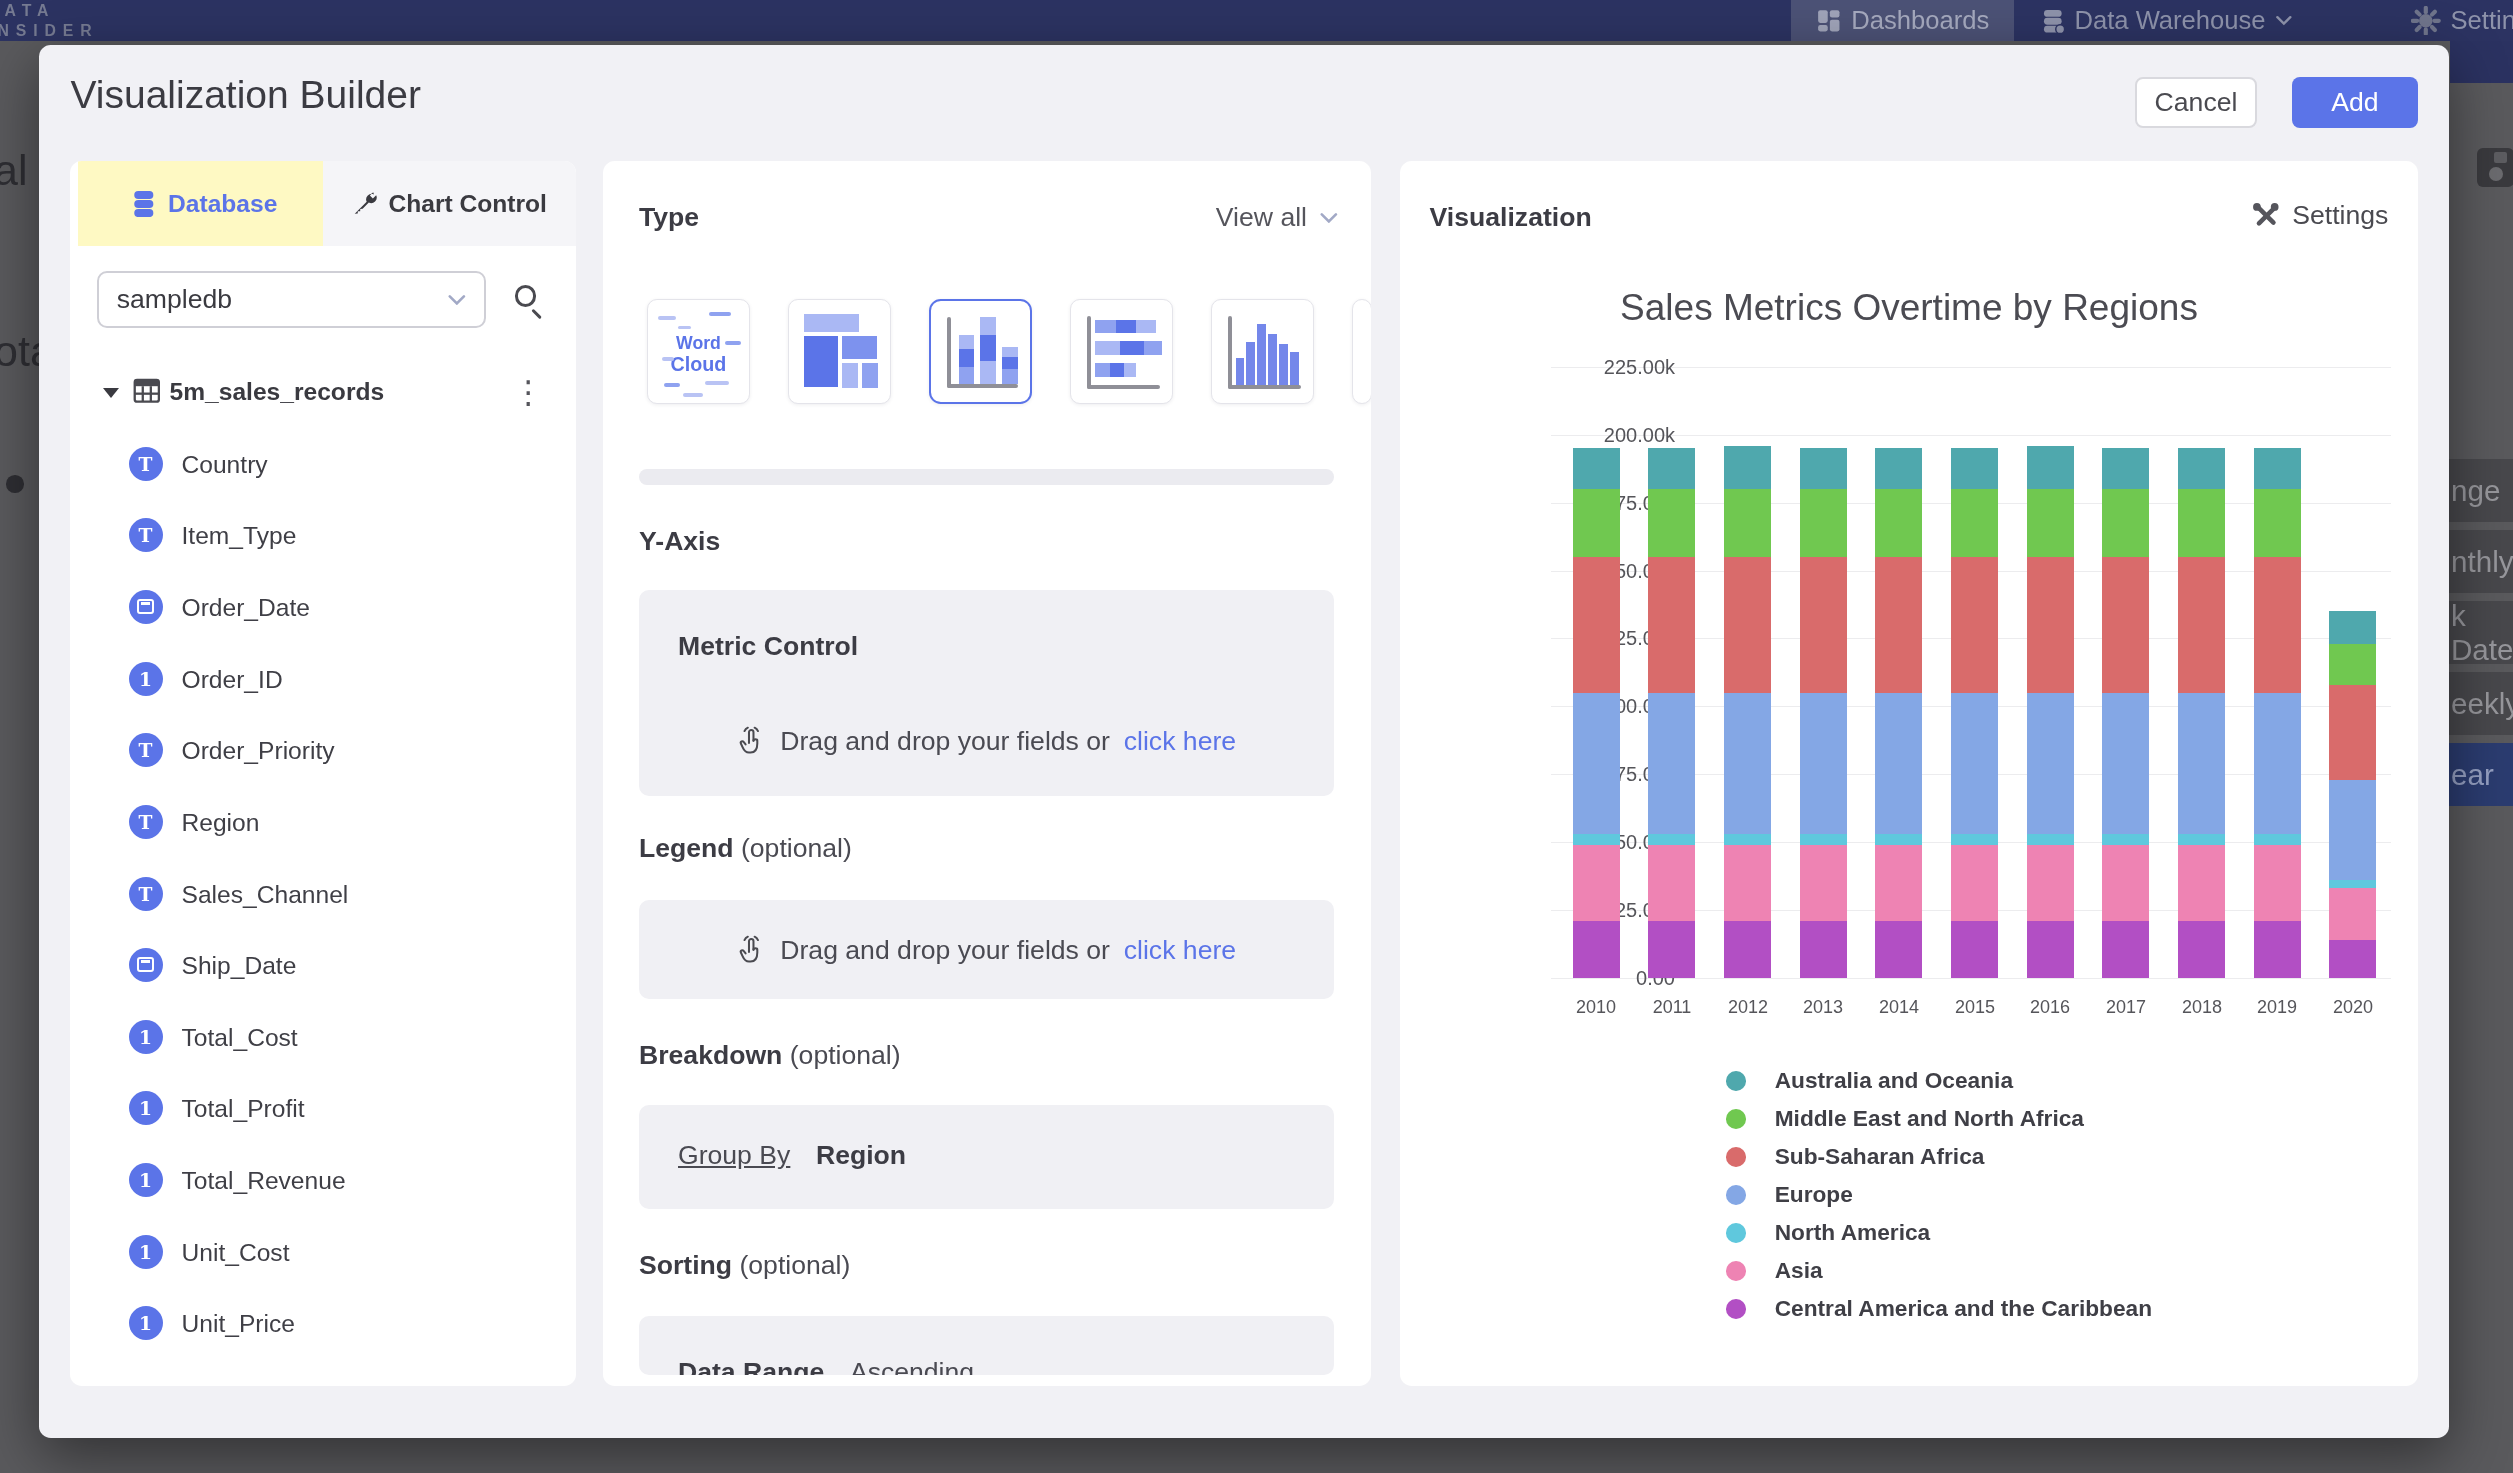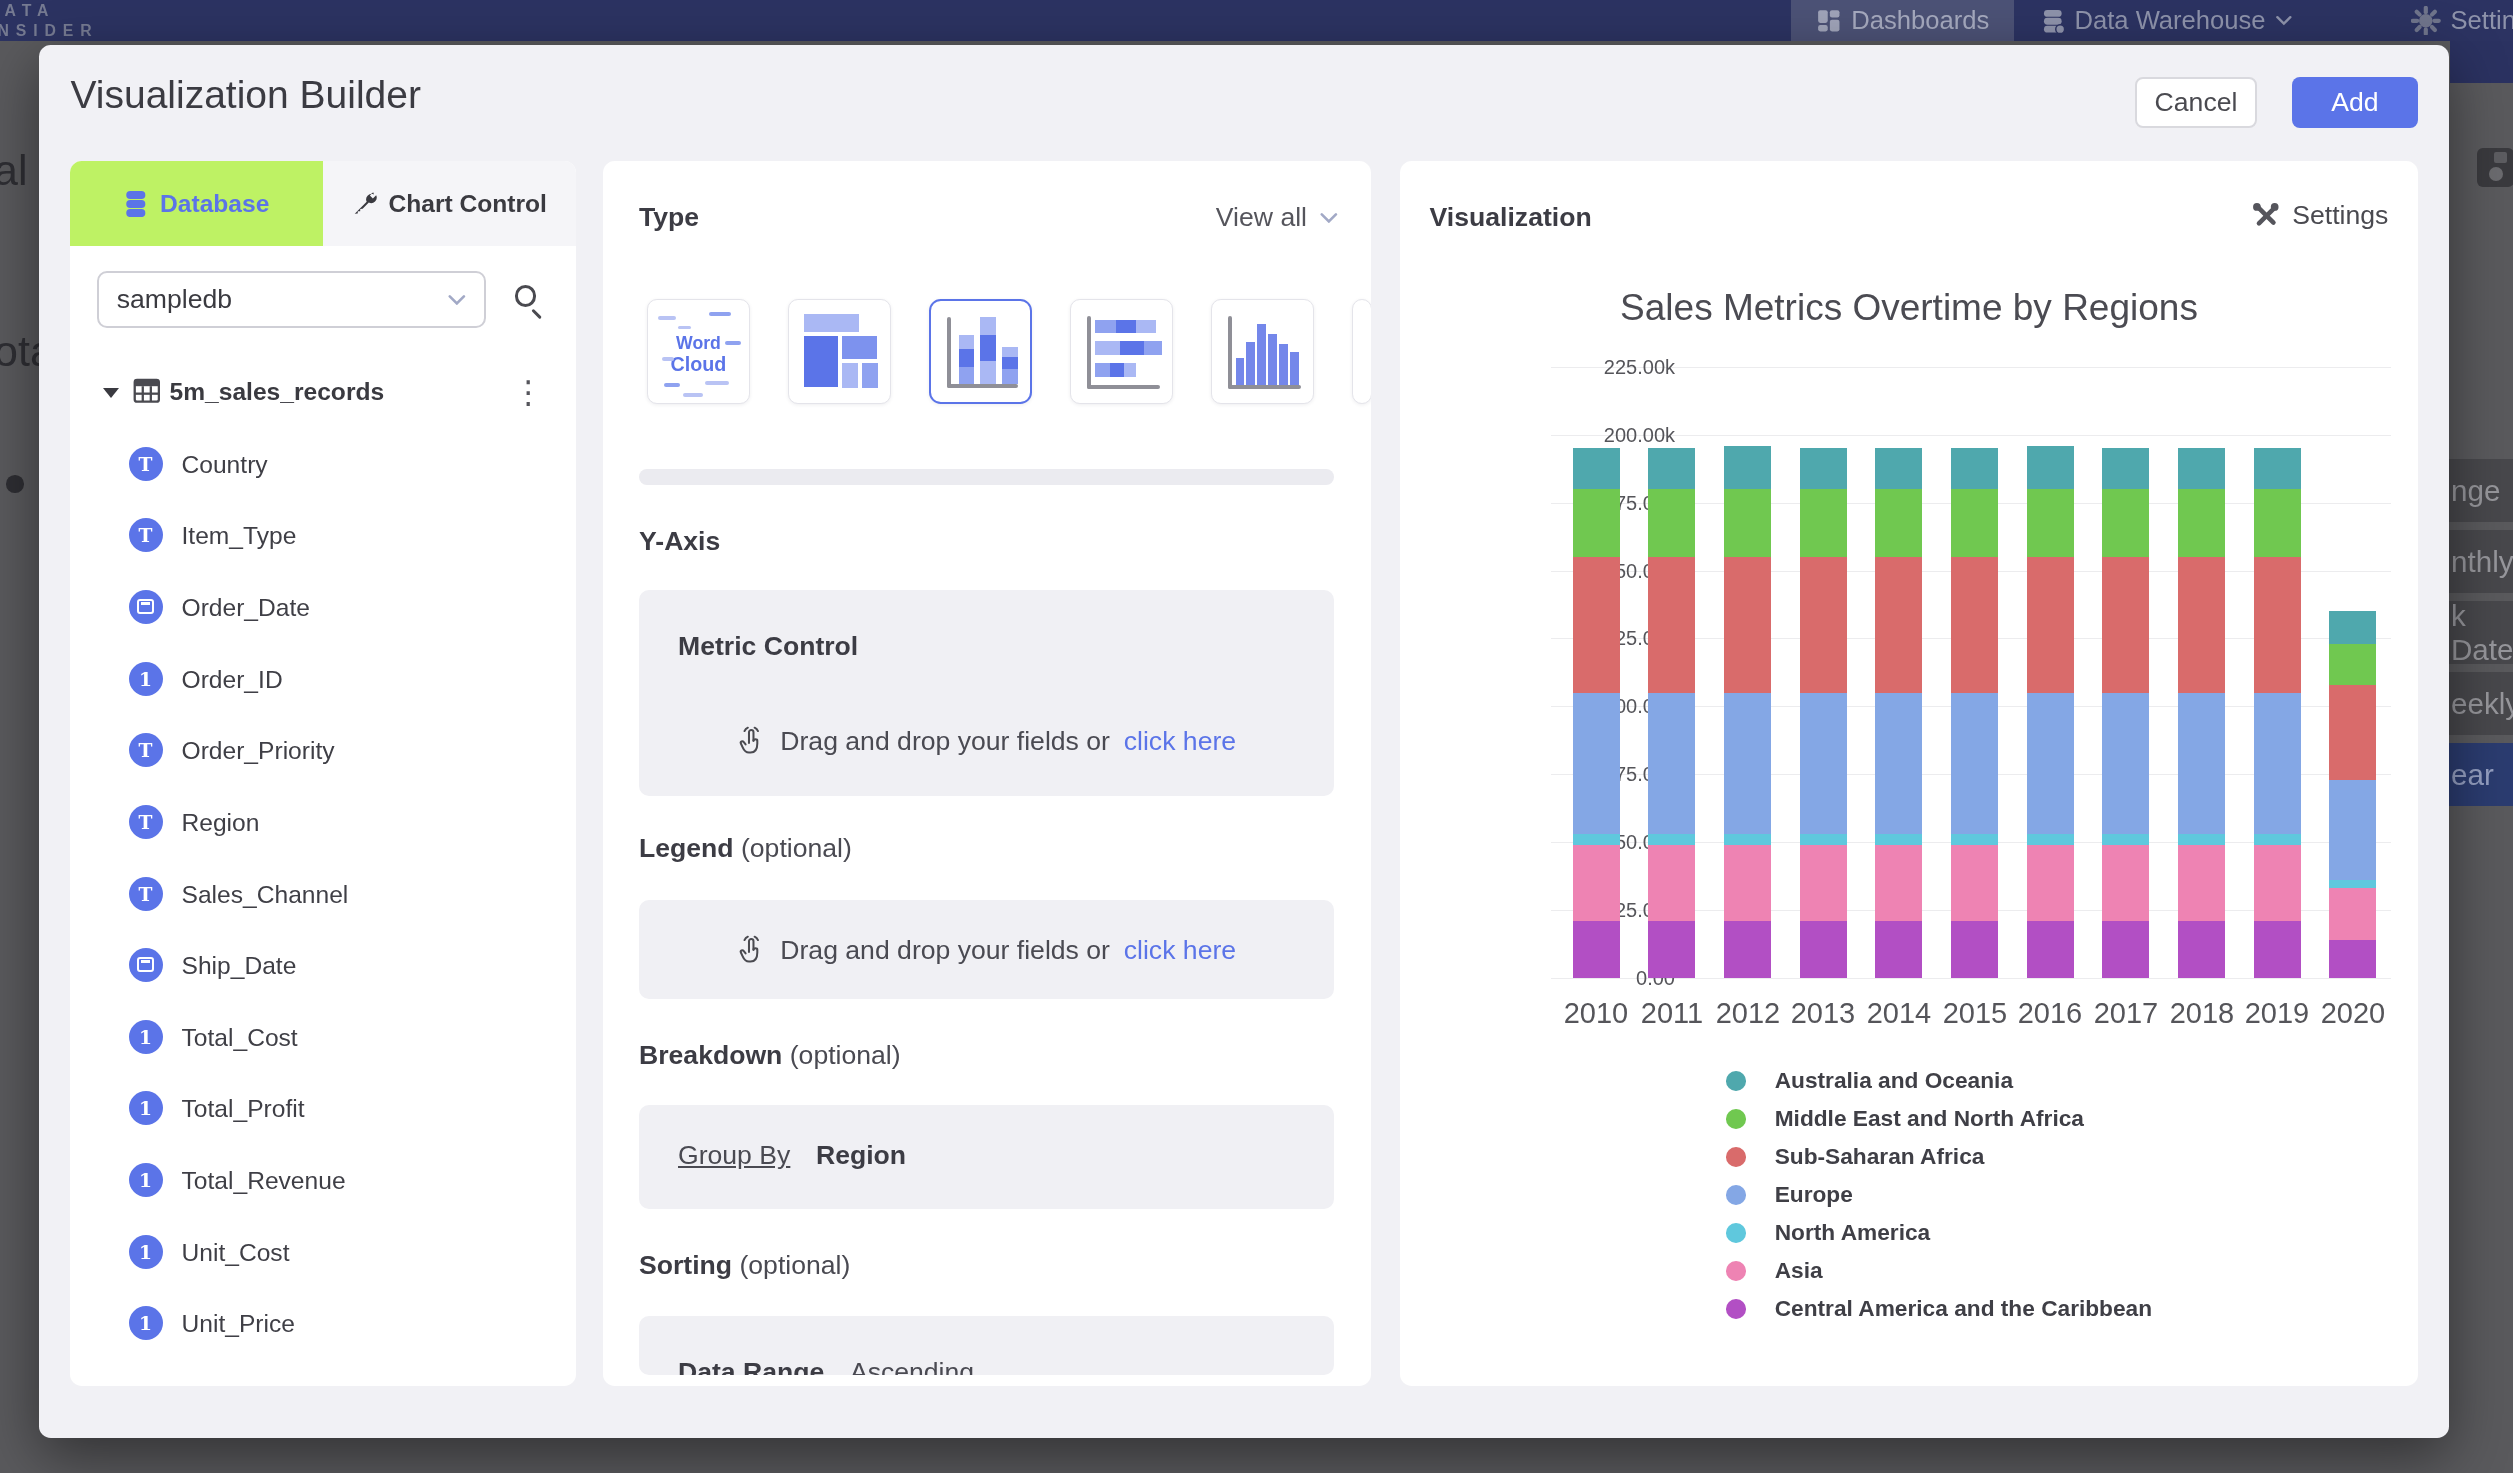--- a/index.html
+++ b/index.html
@@ -29,21 +29,21 @@
   #btn-cancel { left:2096px; width:122px; background:#fff; border:2px solid #d9d9de; color:#4a4a50; }
   #btn-add { left:2253px; width:126px; background:#5b74e8; color:#fff; }
 
   .card { position:absolute; top:116px; height:1225px; background:#fff; border-radius:11.8px; overflow:hidden; }
   #card-left { left:30.5px; width:506px; }
   #card-mid { left:564px; width:768px; }
   #card-right { left:1361px; width:1018px; }
 
   
   .tab { position:absolute; top:0; width:253px; height:85px; display:flex; align-items:center; justify-content:center; gap:11.8px; font-size:24.6px; font-weight:bold; cursor:pointer; }
-  #tab-db { left:0; background:#bef264; color:#5b74e8; }
+  #tab-db { left:8px; background:#fef9c3; color:#5b74e8; }
   #tab-cc { left:253px; background:#f5f5f8; color:#3a3a40; }
   .db-icon svg { display:block; }
   #select-db { position:absolute; left:27.6px; top:110px; width:389px; height:57px; background:#fff; border:2px solid #cfcfd6; border-radius:9.9px; display:flex; align-items:center; padding:0 17.7px; font-size:26.6px; color:#3a3a40; justify-content:space-between; }
   .search-icon { position:absolute; left:445px; top:124px; width:21.7px; height:21.7px; border:3px solid #4a4a50; border-radius:50%; }
   .search-icon::after { content:""; position:absolute; left:17.7px; top:19.7px; width:3px; height:11.8px; background:#4a4a50; transform:rotate(-45deg); border-radius:2px; }
   #tree-row { position:absolute; left:0; top:211px; width:506px; height:41px; }
   .caret-down { position:absolute; left:33px; top:15.8px; width:0; height:0; border-left:8.9px solid transparent; border-right:8.9px solid transparent; border-top:10.8px solid #3a3a40; }
   .tbl-icon { position:absolute; left:63px; top:5.9px; }
   #tree-label { position:absolute; left:100px; top:5.9px; font-size:24.6px; font-weight:bold; color:#3a3a40; }
   #tree-kebab { position:absolute; left:443px; top:2px; font-size:31.5px; color:#55555c; cursor:pointer; }
@@ -75,21 +75,21 @@
   .gb-value { font-weight:bold; color:#3c3c44; }
 
   
   #viz-header { position:absolute; left:29.6px; top:41px; font-size:26.6px; font-weight:bold; color:#3c3c44; }
   #viz-settings { position:absolute; right:29.6px; top:39px; display:flex; align-items:center; gap:11.8px; font-size:26.6px; color:#4a4a50; cursor:pointer; }
   #chart-title { position:absolute; left:0; top:126px; width:1018px; text-align:center; font-size:37px; color:#4b4b52; }
   #chart-plot { position:absolute; left:151px; top:206px; width:840px; height:611px; }
   .gridline { position:absolute; left:0; width:100%; height:1px; background:#ececee; }
   .ylab { position:absolute; right:716px; width:118px; text-align:right; font-size:20px; color:#55555a; transform:translateY(-50%); }
   .bar-seg { position:absolute; }
-  .xlab { position:absolute; top:630px; width:79px; text-align:center; font-size:29px; color:#55555a; transform:translateX(-50%); }
+  .xlab { position:absolute; top:630px; width:79px; text-align:center; font-size:18px; color:#55555a; transform:translateX(-50%); }
   .leg-row { position:absolute; left:326px; height:25.6px; display:flex; align-items:center; gap:29px; cursor:pointer; }
   .leg-dot { width:19.7px; height:19.7px; border-radius:50%; }
   .leg-lab { font-size:22.7px; font-weight:bold; color:#3f3f46; white-space:nowrap; }
 
   svg { display:block; }
 </style>
 </head>
 <body>
 
 <div id="stage">

